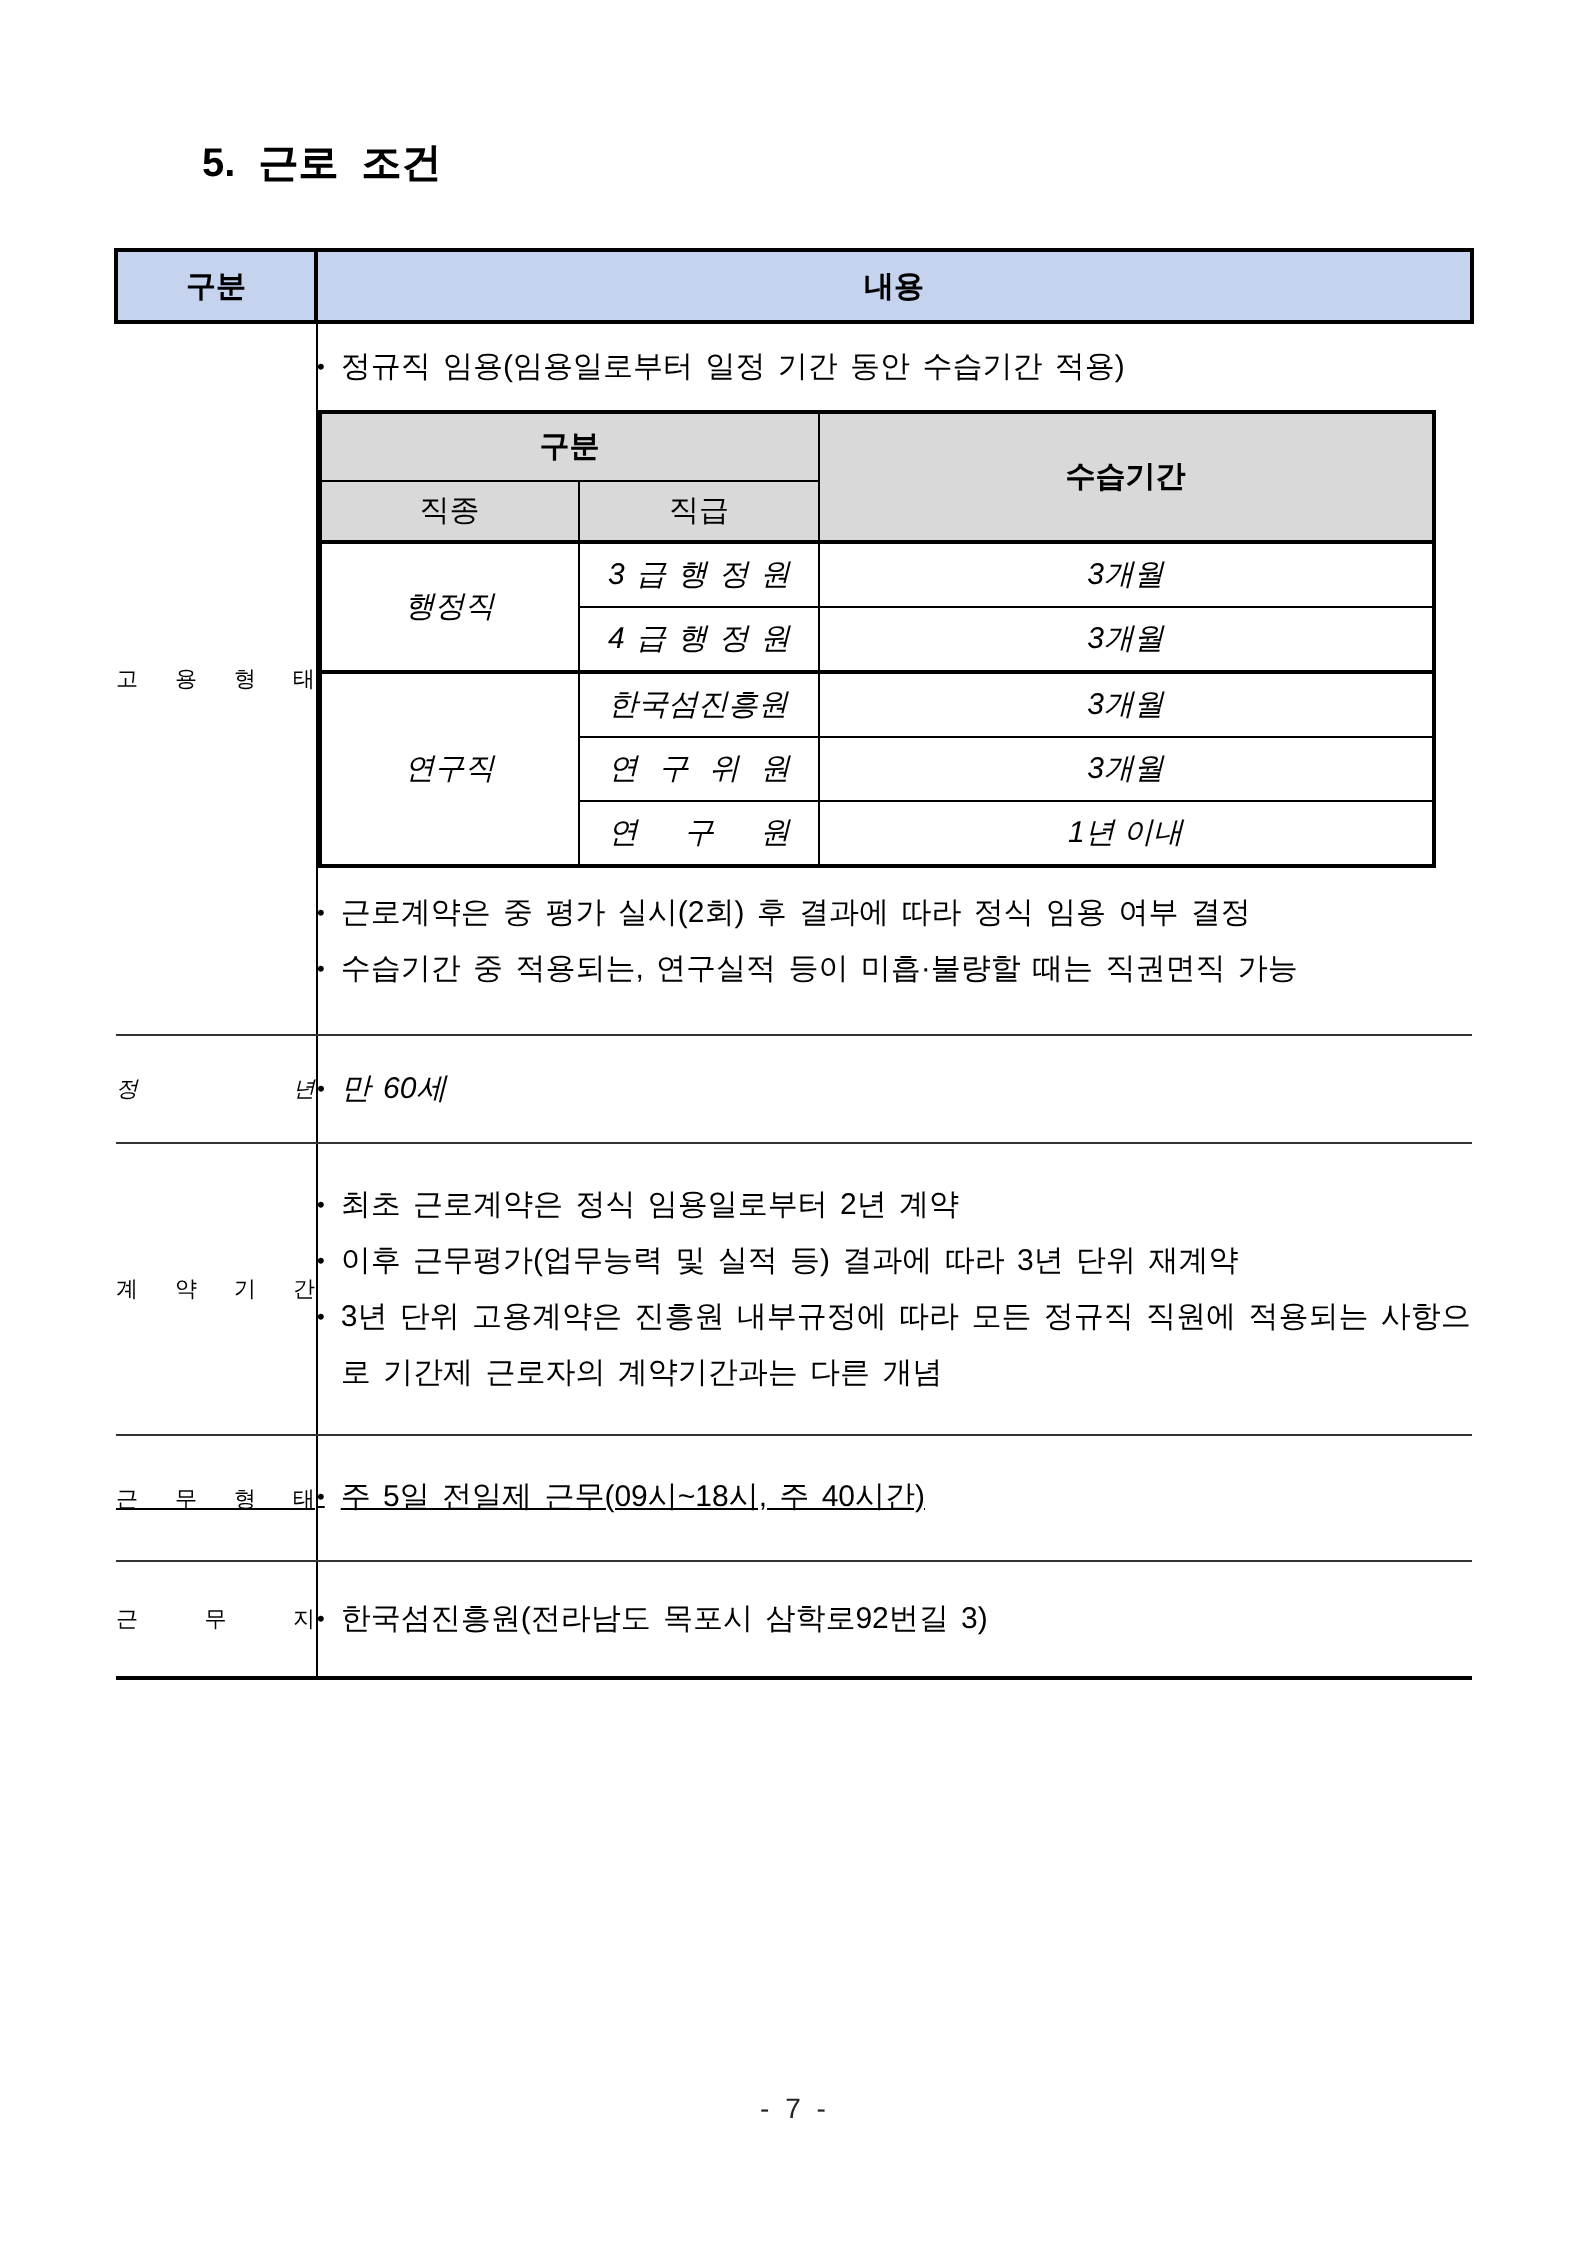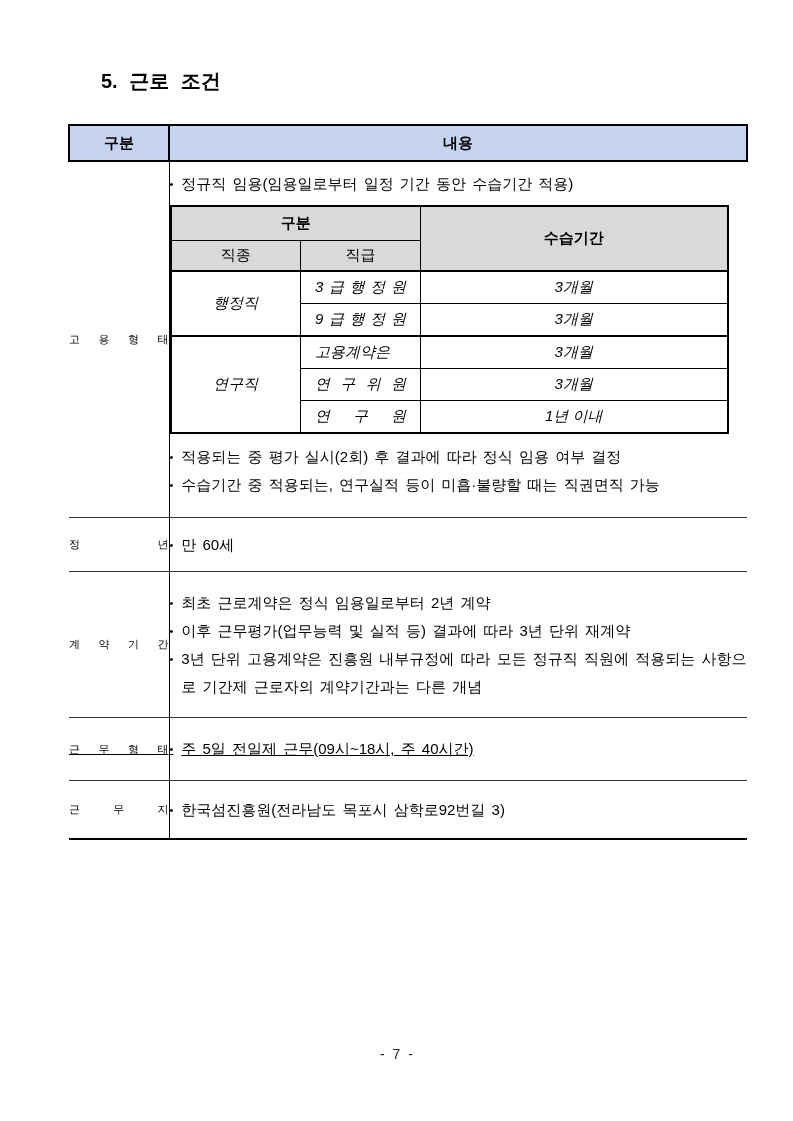--- a/index.html
+++ b/index.html
@@ -7,42 +7,42 @@
     width:793px;height:1121px;background:#ffffff;position:relative;overflow:hidden;
     font-family:"Liberation Sans","DejaVu Sans",sans-serif;color:#000;
     -webkit-font-smoothing:antialiased;
   }
   .page-title{
     position:absolute;left:57px;top:68px;font-size:20px;font-weight:bold;
     letter-spacing:0px;word-spacing:6px;color:#000;margin-left:44px;
   }
   
   table.outer{
-    position:absolute;left:68px;top:124px;width:678px;
+    position:absolute;left:57px;top:124px;width:678px;
     border-collapse:collapse;table-layout:fixed;font-size:15px;
   }
   table.outer col.c-label{width:100px;}
   table.outer col.c-content{width:578px;}
   table.outer th{
     background:var(--header-bg,#c5d3ee);
     border:2px solid #000;font-size:15px;font-weight:bold;height:34px;
     text-align:center;vertical-align:middle;padding:0;
   }
   table.outer td{vertical-align:middle;padding:0;}
   td.lbl{
     border-right:1.5px solid #000;border-bottom:1px solid #333;
     padding:0 13px;vertical-align:middle;
   }
   td.lbl .j{display:block;width:100%;text-align:justify;text-align-last:justify;font-size:11px;}
   td.con{
     border-bottom:1px solid #333;padding:0 10px 0 11px;vertical-align:middle;
   }
   tr.last td{border-bottom:2.5px solid #000;}
   tr.r1 td{height:355px;vertical-align:top;}
-  tr.r2 td{height:53px;}
+  tr.r2 td{height:53px;font-style:italic;}
   tr.r3 td{height:145px;}
   tr.r4 td{height:62px;text-decoration:underline;}
   tr.r5 td{height:57px;margin-top:28px;}
   tr.r1 td.lbl{vertical-align:middle;}
   .bullet{display:flex;align-items:flex-start;gap:8px;line-height:28px;word-spacing:2px;}
   .bullet .b{font-size:11px;line-height:28px;flex:0 0 auto;}
   .bullet .t{flex:1 1 auto;}
   .con-inner{display:flex;flex-direction:column;justify-content:center;height:100%;}
   tr.r1 .con-inner{justify-content:flex-start;padding-top:8px;}
   
@@ -110,42 +110,42 @@
           <tr class="ih2">
             <td>직종</td>
             <td>직급</td>
           </tr>
           <tr class="ib">
             <td rowspan="2" class="grp">행정직</td>
             <td class="rank">3 급 행 정 원</td>
             <td>3개월</td>
           </tr>
           <tr class="ib">
-            <td class="rank">9 급 행 정 원</td>
+            <td class="rank">4 급 행 정 원</td>
             <td>3개월</td>
           </tr>
           <tr class="ib gsep">
             <td rowspan="3" class="grp">연구직</td>
-            <td class="rank">고용계약은</td>
+            <td class="rank">한국섬진흥원</td>
             <td>3개월</td>
           </tr>
           <tr class="ib">
             <td class="rank">연 구 위 원</td>
             <td>3개월</td>
           </tr>
           <tr class="ib">
             <td class="rank">연 구 원</td>
             <td>1년 이내</td>
           </tr>
         </tbody>
             </table>
 
         <div class="bullet">
           <span class="b">•</span>
-          <span class="t">적용되는 중 평가 실시(2회) 후 결과에 따라 정식 임용 여부 결정</span>
+          <span class="t">근로계약은 중 평가 실시(2회) 후 결과에 따라 정식 임용 여부 결정</span>
         </div>
         <div class="bullet">
           <span class="b">•</span>
           <span class="t">수습기간 중 적용되는, 연구실적 등이 미흡·불량할 때는 직권면직 가능</span>
         </div>
       </div>
     </td>
   </tr>
 
   <tr class="r2">

